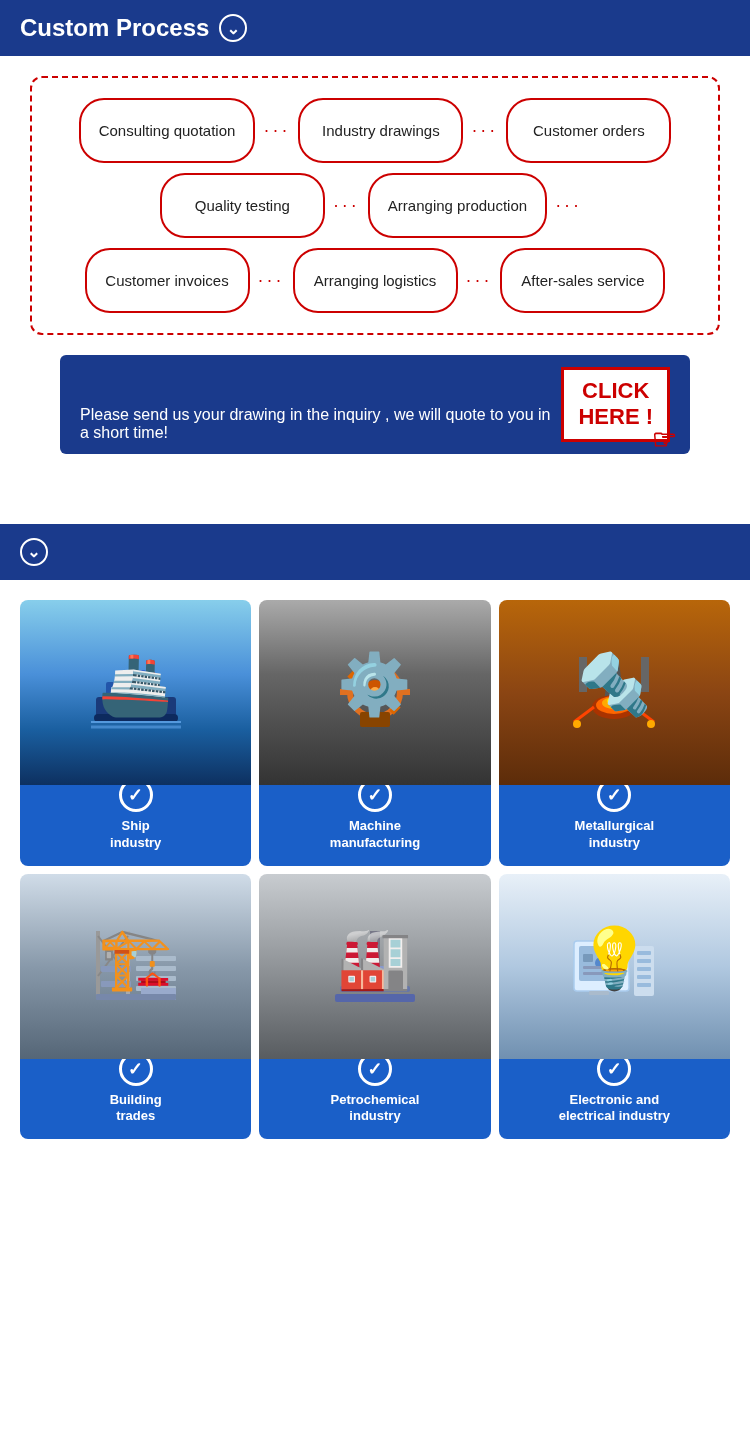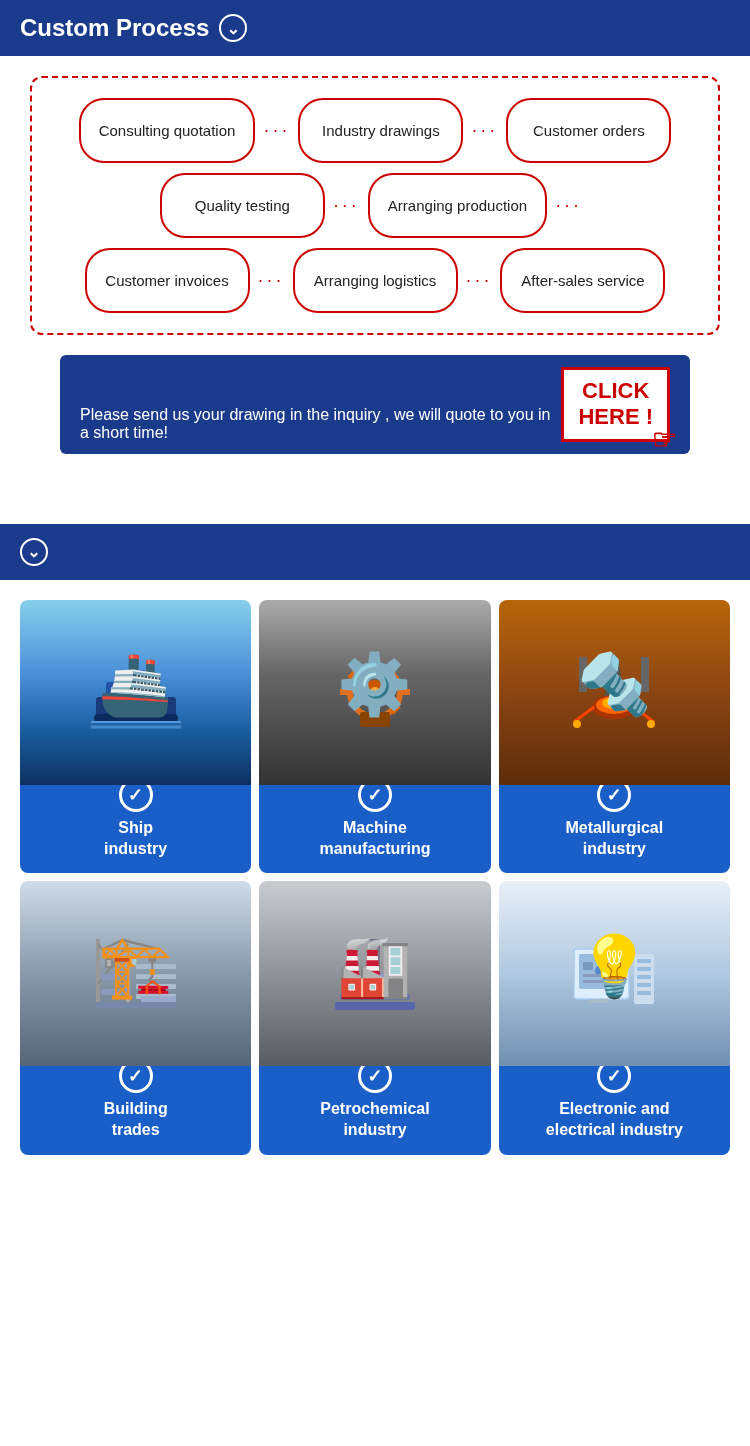--- a/index.html
+++ b/index.html
@@ -146,21 +146,21 @@
       align-items: center;
       justify-content: center;
       color: white;
       font-size: 18px;
       font-weight: bold;
       margin-top: -17px;
     }
 
     .industry-label {
       color: white;
-      font-size: 16px;
+      font-size: 13px;
       font-weight: 600;
       text-align: center;
       line-height: 1.3;
     }
 
     .industry-card-wrap {
       border-radius: 8px;
       overflow: hidden;
       display: flex;
       flex-direction: column;

